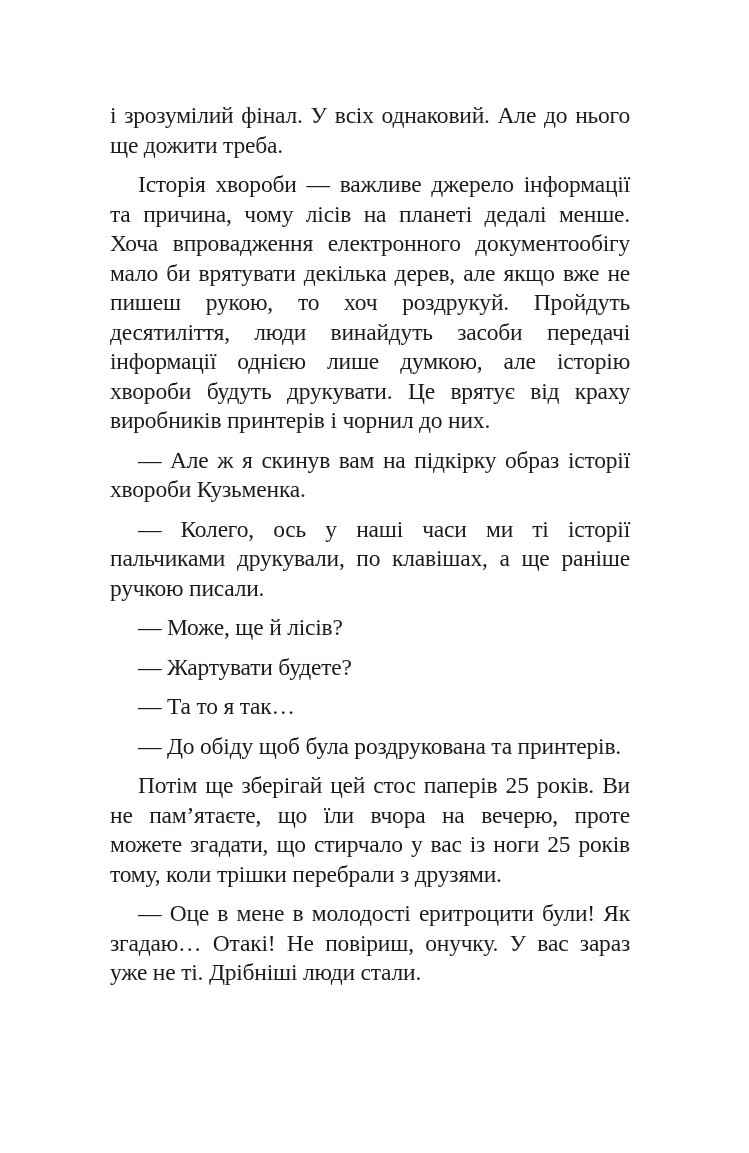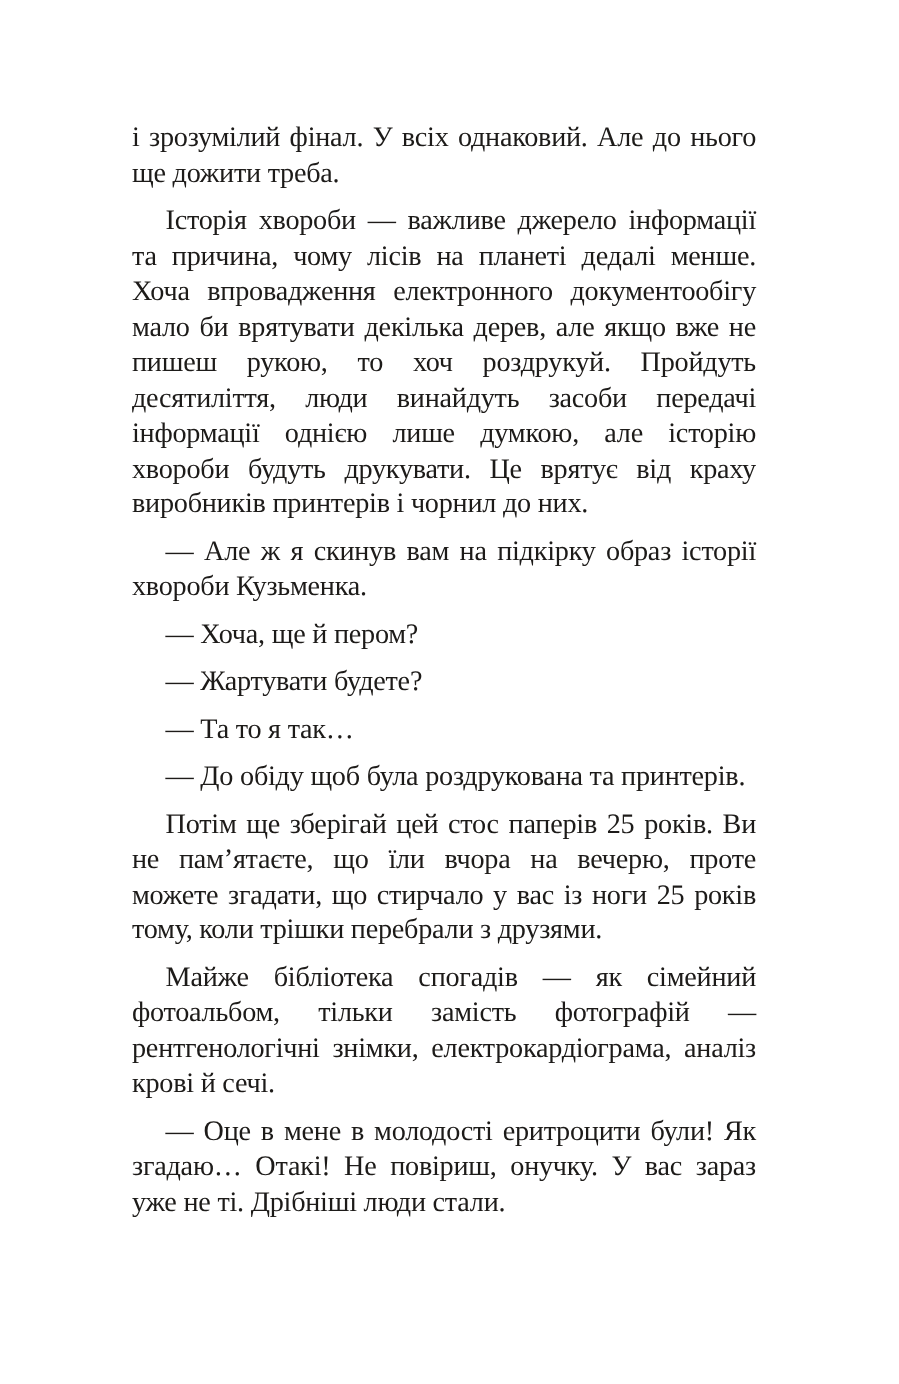--- a/index.html
+++ b/index.html
@@ -42,21 +42,21 @@
   }
 </style>
 </head>
 <body>
 
 <div class="book-page">
   <div class="text-block">
       <p class="para">і зрозумілий фінал. У всіх однаковий. Але до нього ще дожити треба.</p>
       <p class="para indent">Історія хвороби — важливе джерело інформації та причина, чому лісів на планеті дедалі менше. Хоча впровадження електронного документообігу мало би врятувати декілька дерев, але якщо вже не пишеш рукою, то хоч роздрукуй. Пройдуть десятиліття, люди винайдуть засоби передачі інформації однією лише думкою, але історію хвороби будуть друкувати. Це врятує від краху виробників принтерів і чорнил до них.</p>
       <p class="para indent">— Але ж я скинув вам на підкірку образ історії хвороби Кузьменка.</p>
-      <p class="para indent">— Хоча, ще й пером?</p>
+      <p class="para indent">— Колего, ось у наші часи ми ті історії пальчиками друкували, по клавішах, а ще раніше ручкою писали.</p>
+      <p class="para indent">— Може, ще й лісів?</p>
       <p class="para indent">— Жартувати будете?</p>
       <p class="para indent">— Та то я так…</p>
       <p class="para indent">— До обіду щоб була роздрукована та принтерів.</p>
       <p class="para indent">Потім ще зберігай цей стос паперів 25 років. Ви не пам’ятаєте, що їли вчора на вечерю, проте можете згадати, що стирчало у вас із ноги 25 років тому, коли трішки перебрали з друзями.</p>
-      <p class="para indent">Майже бібліотека спогадів — як сімейний фотоальбом, тільки замість фотографій — рентгенологічні знімки, електрокардіограма, аналіз крові й сечі.</p>
       <p class="para indent">— Оце в мене в молодості еритроцити були! Як згадаю… Отакі! Не повіриш, онучку. У вас зараз уже не ті. Дрібніші люди стали.</p>
     </div>
 </div>
 
 </body></html>

